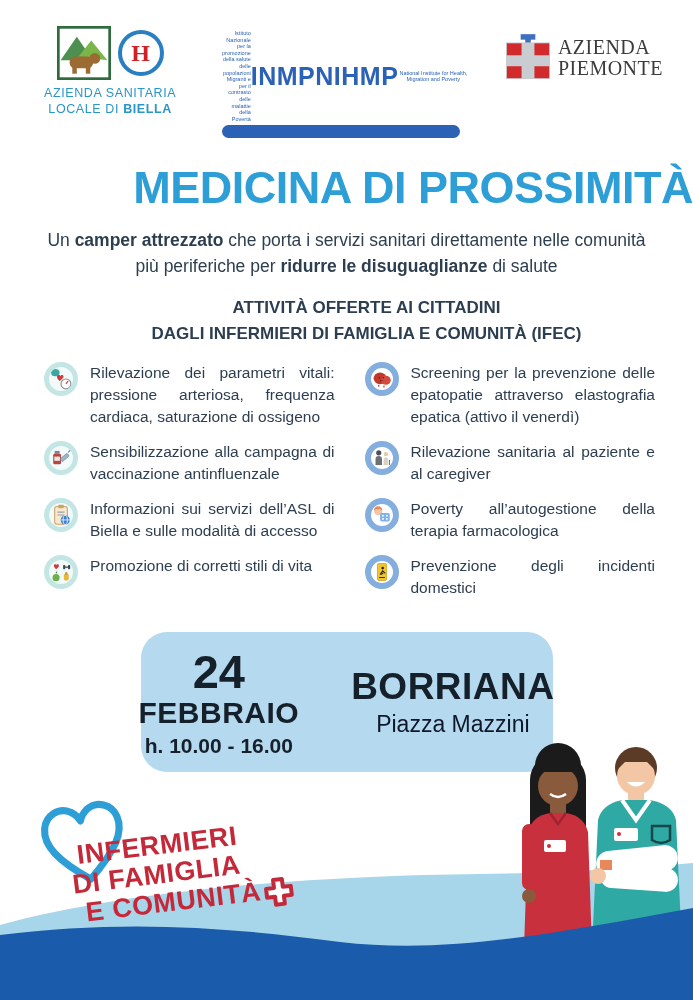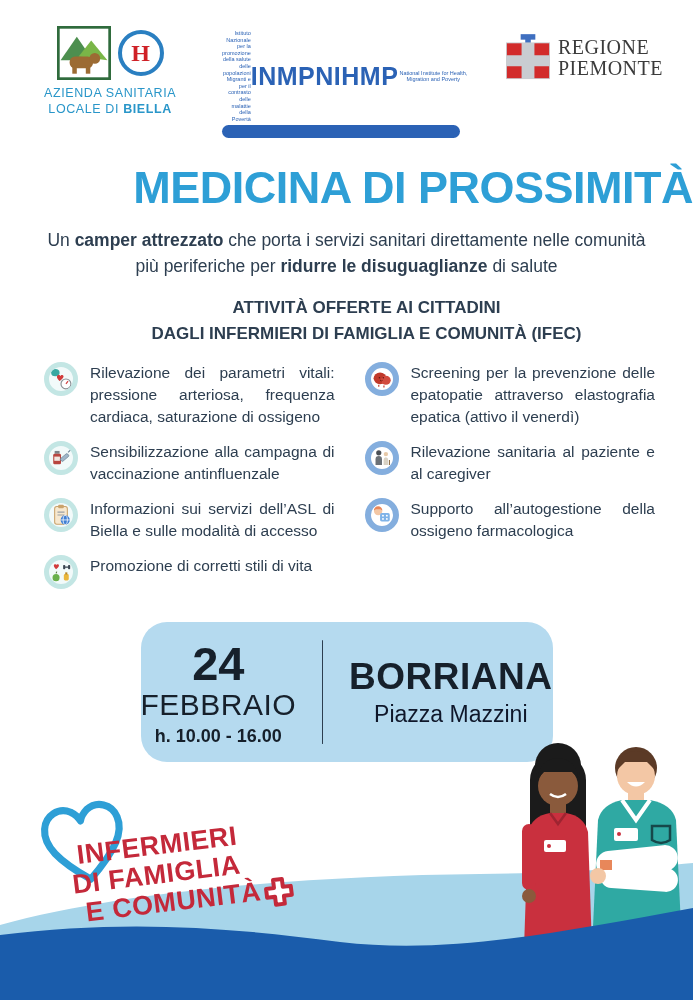--- a/index.html
+++ b/index.html
@@ -52,22 +52,22 @@
   .blue-ring { border:6px solid #84aede; background:#ffffff; }
   .icon-circle svg { width:24px; height:24px; }
   .service-text { font-size:15.5px; color:#2d3e50; line-height:1.42; text-align:justify; }
 
   
   .event-card { margin:20px auto 12px; width:412px; height:140px; background:#b5daef;
                 border-radius:26px; display:flex; align-items:center; justify-content:center;
                 gap:26px; color:#16202b; }
   .event-left { text-align:center; line-height:1.0; }
   .event-day { font-size:47px; font-weight:800; }
-  .event-month { font-size:30px; font-weight:400; letter-spacing:.5px; margin-top:3px; }
-  .event-hours { font-size:18px; font-weight:800; margin-top:7px; }
+  .event-month { font-size:30px; font-weight:700; letter-spacing:.5px; margin-top:3px; }
+  .event-hours { font-size:21px; font-weight:800; margin-top:7px; }
   .event-divider { width:6px; height:104px; background:#2d3e50; border-radius:3px; }
   .event-right { text-align:center; line-height:1.1; }
   .event-place { font-size:37px; font-weight:800; letter-spacing:.5px; }
   .event-address { font-size:23px; color:#0f172a; margin-top:4px; }
 
   
   .wave { position:absolute; left:0; bottom:0; width:693px; display:block; }
   .wave-light { z-index:1; height:180px; }
   .wave-dark  { z-index:3; height:160px; }
   .nurses { position:absolute; right:0; bottom:52px; width:205px; height:212px; z-index:2; }
@@ -136,21 +136,21 @@
       <svg width="44" height="48" viewBox="0 0 48 52">
         <rect x="16" y="0" width="16" height="6" fill="#3f6fc0"></rect>
         <rect x="21" y="4" width="6" height="6" fill="#3f6fc0"></rect>
         <rect x="0" y="9" width="48" height="40" fill="#c9ccd1"></rect>
         <rect x="1" y="10" width="16" height="13" fill="#d22b2b"></rect>
         <rect x="31" y="10" width="16" height="13" fill="#d22b2b"></rect>
         <rect x="1" y="35" width="16" height="13" fill="#d22b2b"></rect>
         <rect x="31" y="35" width="16" height="13" fill="#d22b2b"></rect>
       </svg>
       <div class="regione-text">
-        <div>REGIONE</div>
+        <div>AZIENDA</div>
         <div>PIEMONTE</div>
       </div>
     </div>
   </div>
 
   <h1 class="title">MEDICINA DI PROSSIMITÀ</h1>
 
   <p class="intro"><span>Un </span><b>camper attrezzato</b><span> che porta i servizi sanitari direttamente nelle comunità più periferiche per </span><b>ridurre le disuguaglianze</b><span> di salute</span></p>
 
   <div class="section-heading">
@@ -253,23 +253,34 @@
           <svg viewBox="0 0 34 34">
             <circle cx="11" cy="11" r="6.5" fill="#f3c7a5"></circle>
             <path d="M4.5,10 a6.5,6.5 0 0 1 13,0 l-3,-2 l-7,0 z" fill="#e8875a"></path>
             <rect x="14" y="14" width="15" height="13" rx="2.5" fill="#7fb3e8"></rect>
             <circle cx="18.5" cy="18" r="1.5" fill="#ffffff"></circle>
             <circle cx="24.5" cy="18" r="1.5" fill="#ffffff"></circle>
             <circle cx="18.5" cy="23" r="1.5" fill="#ffffff"></circle>
             <circle cx="24.5" cy="23" r="1.5" fill="#ffffff"></circle>
           </svg>
         </div>
-        <div class="service-text">Supporto all’autogestione della ossigeno farmacologica</div>
-      </div>
-
+        <div class="service-text">Poverty all’autogestione della terapia farmacologica</div>
+      </div>
+
+      <div class="service-item">
+        <div class="icon-circle blue-ring">
+          <svg viewBox="0 0 34 34">
+            <rect x="10" y="4" width="14" height="26" rx="2" fill="#f0c52e" stroke="#c9a318" stroke-width="1.2"></rect>
+            <circle cx="18" cy="11" r="2" fill="#222222"></circle>
+            <path d="M14,21 l4,-6 l4,4 M16,21 l3,-3" fill="none" stroke="#222222" stroke-width="1.6"></path>
+            <line x1="12.5" y1="25.5" x2="21.5" y2="25.5" stroke="#222222" stroke-width="1.4"></line>
+          </svg>
+        </div>
+        <div class="service-text">Prevenzione degli incidenti domestici</div>
+      </div>
     </div>
   </div>
 
   <div class="event-card">
     <div class="event-left">
       <div class="event-day">24</div>
       <div class="event-month">FEBBRAIO</div>
       <div class="event-hours">h. 10.00 - 16.00</div>
     </div>
     <div class="event-divider"></div>

